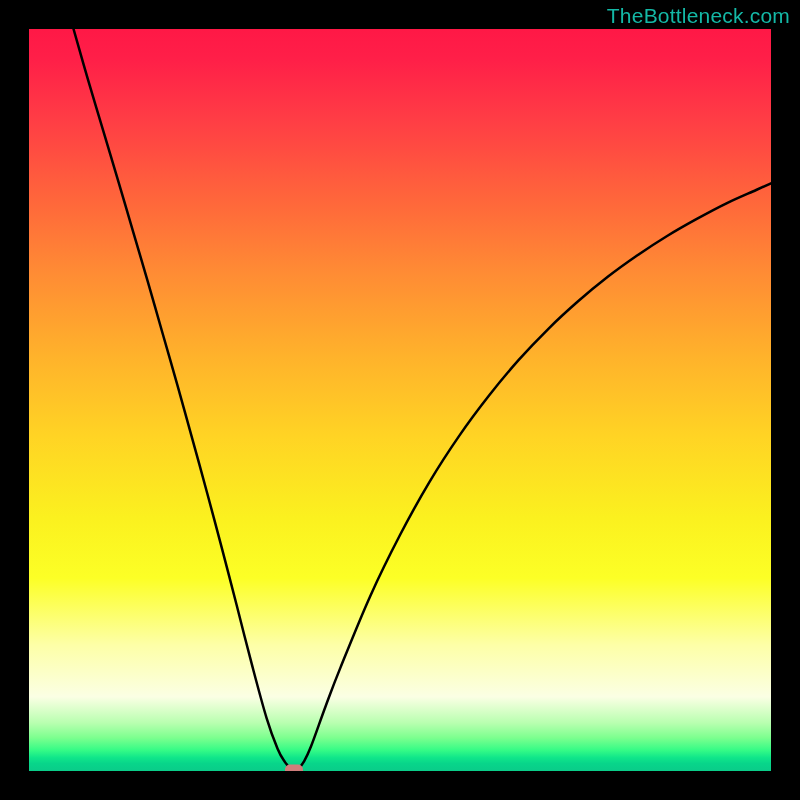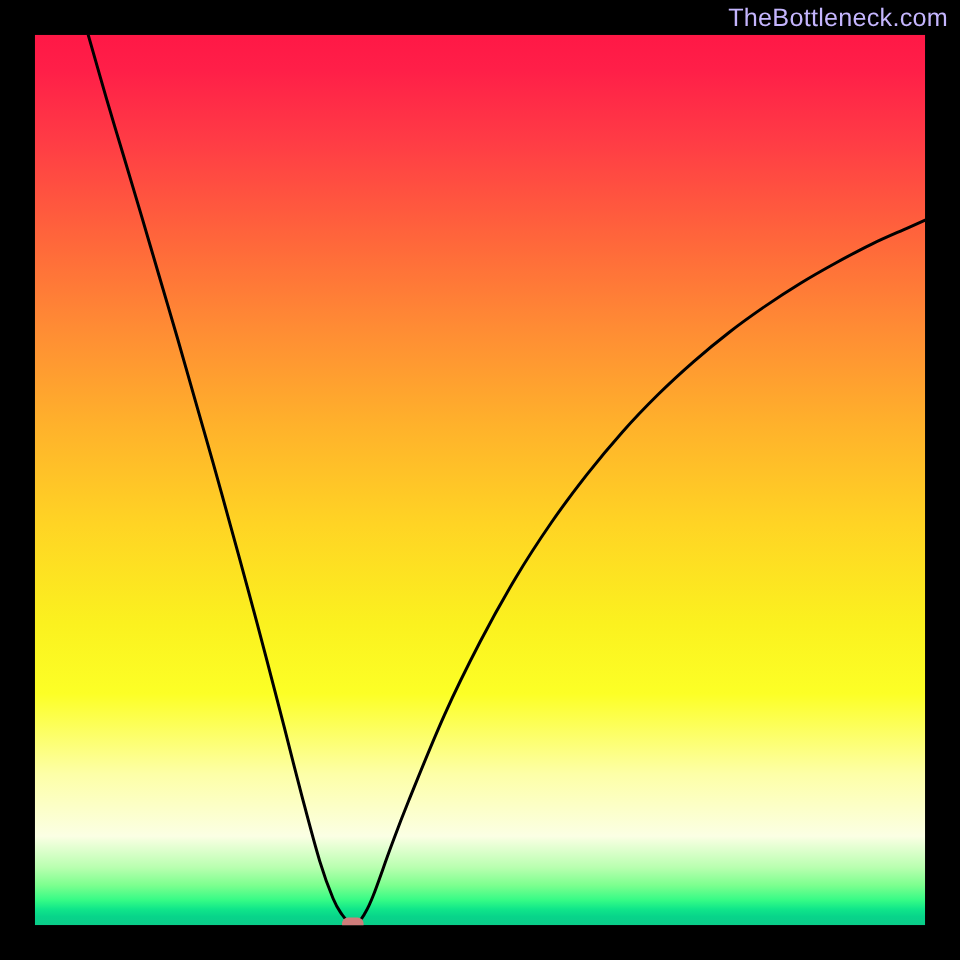--- a/index.html
+++ b/index.html
@@ -67,21 +67,21 @@
     width: 18px;
     height: 11px;
     background: #cf7d7b;
     border-radius: 5px;
     transform: translate(-50%, -50%);
   }
   .watermark {
     position: absolute;
     top: 4px;
     right: 10px;
-    color: #c4b5fd;
+    color: #14b8a6;
     font-size: 21px;
     font-weight: 500;
     letter-spacing: 0.2px;
   }
 </style>
 </head>
 <body>
 
 <div class="frame">
 

